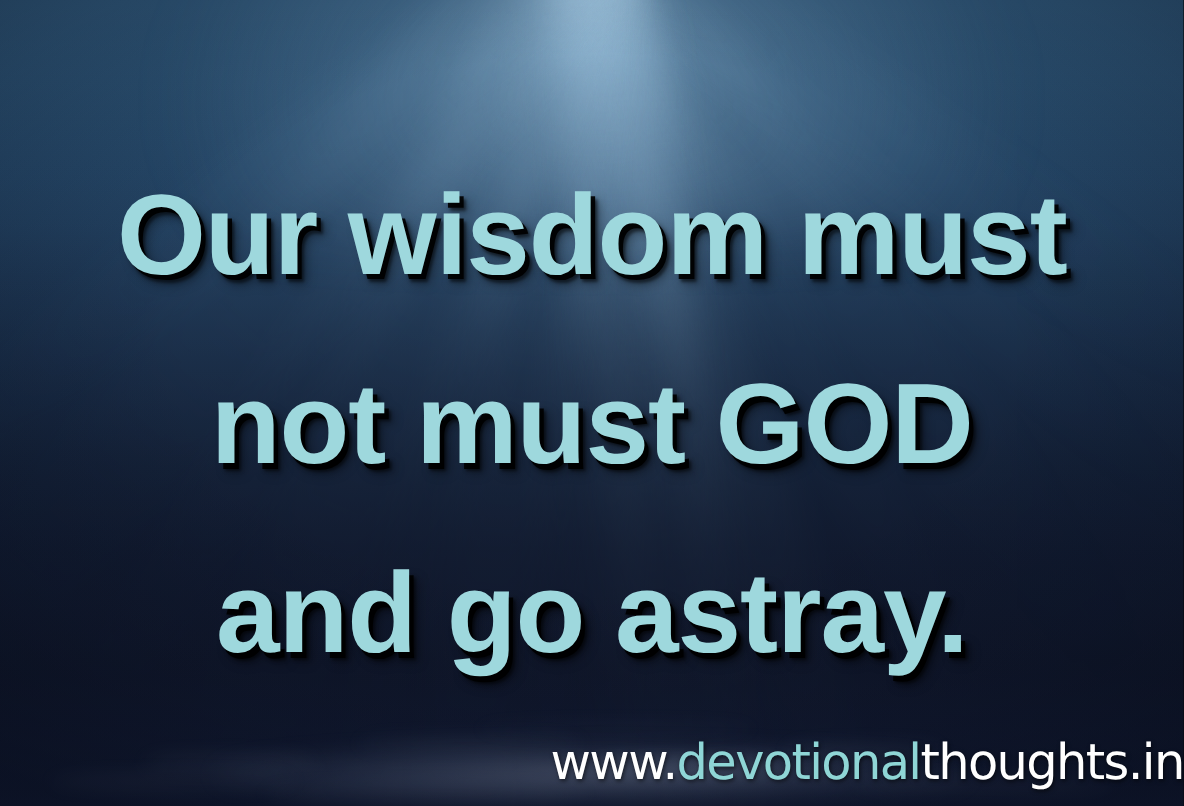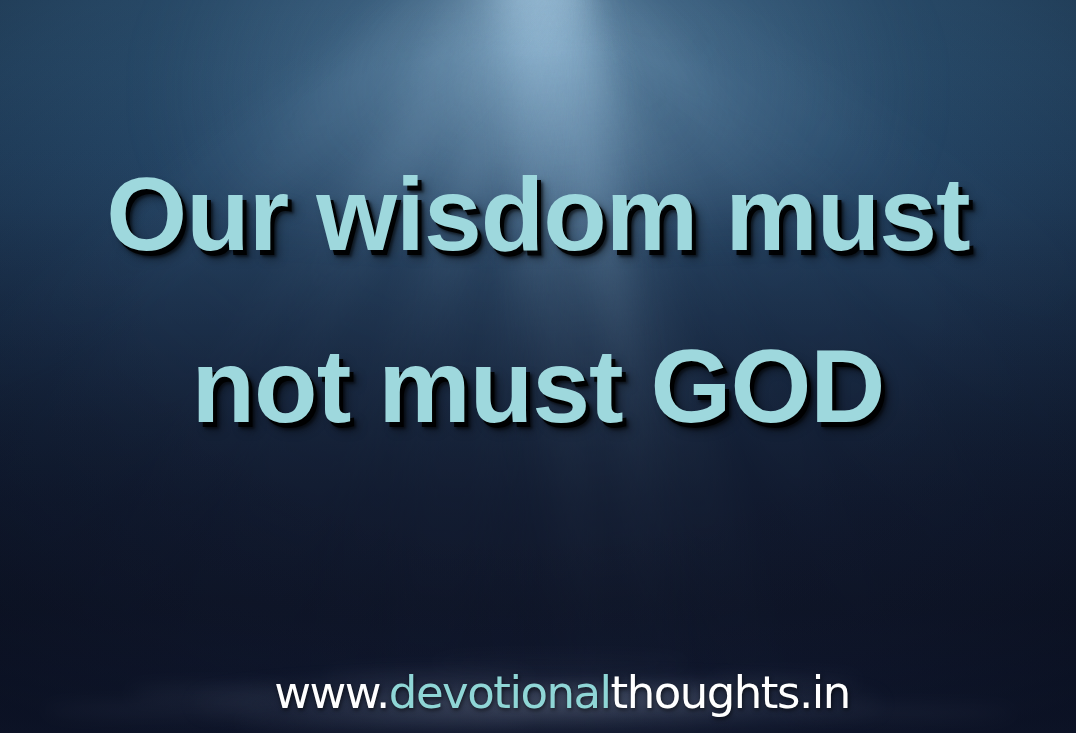--- a/index.html
+++ b/index.html
@@ -176,21 +176,21 @@
        4px 5px 0px rgba(0, 0, 0, 0.92),
        6px 7px 3px rgba(0, 0, 0, 0.55),
        8px 9px 10px rgba(0, 0, 0, 0.35);
   }
 
   #site-url {
     position: absolute;
     left: 0;
     right: 0;
     bottom: 14px;
-    text-align: center;
+    text-align: right;
     font-family: "DejaVu Sans", sans-serif;
     font-size: 45px;
     font-weight: normal;
     letter-spacing: -1.5px;
     white-space: nowrap;
     text-shadow: 1px 2px 4px rgba(0,0,0,0.6);
     padding-left: 48px;
   }
   .url-white { color: #ffffff; }
   .url-accent { color: #8fd6d6; }
@@ -233,18 +233,19 @@
     <div class="caustic c8"></div>
     <div class="caustic c-main"></div>
   </div>
 
   <div class="vignette"></div>
 
   <div class="content">
     <div id="quote-block">
       <span class="quote-line">Our wisdom must</span>
       <span class="quote-line">not must GOD</span>
+      <span class="quote-line">and go astray.</span>
     </div>
   </div>
 
   <div id="site-url"><span class="url-white">www.</span><span class="url-accent">devotional</span><span class="url-white">thoughts.in</span></div>
 
 </div>
 
 </body></html>

